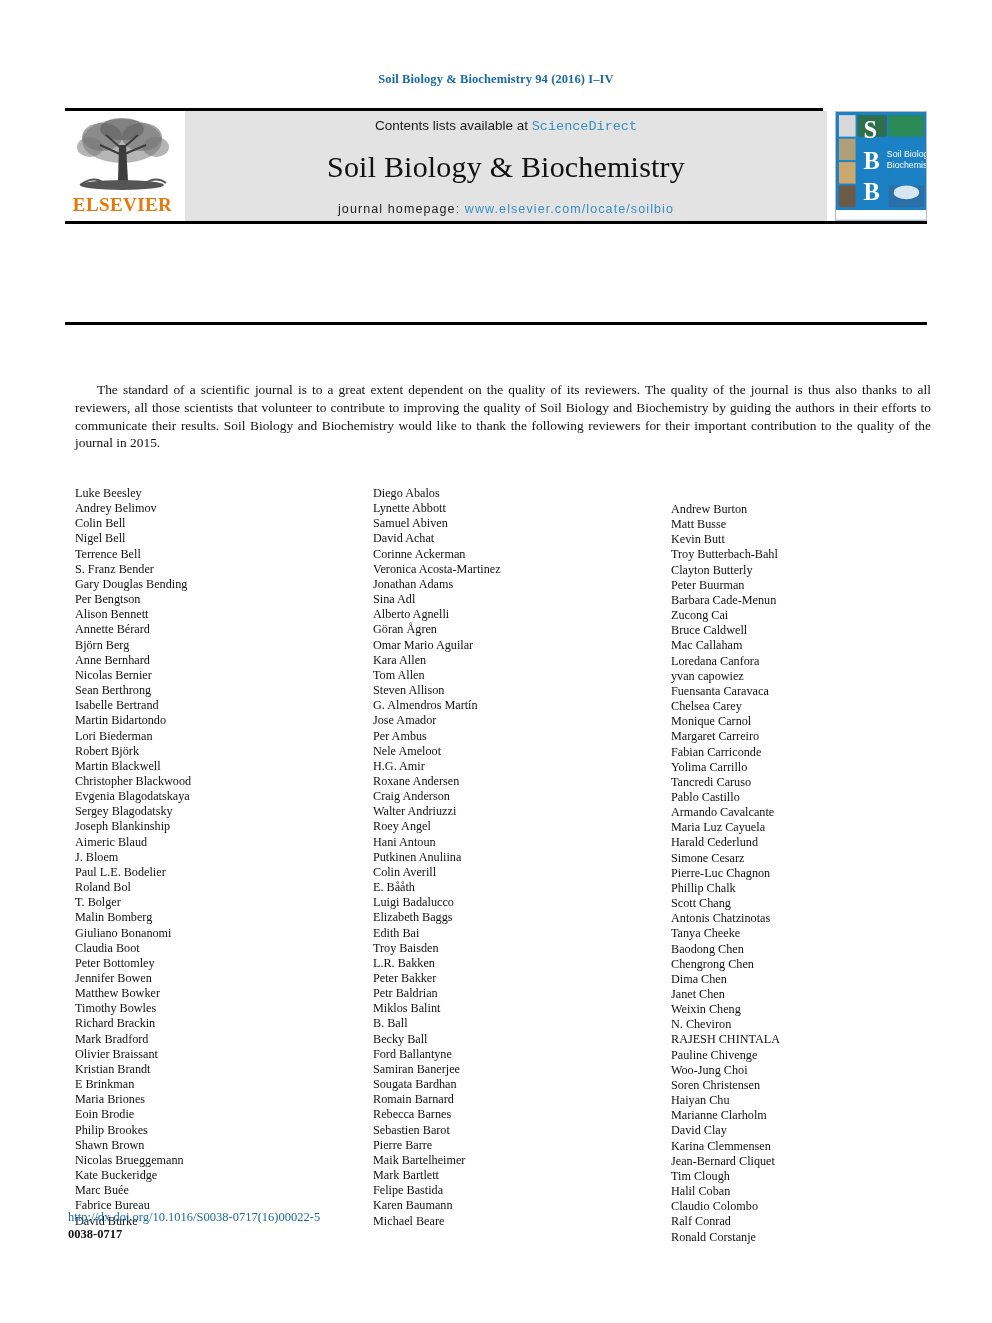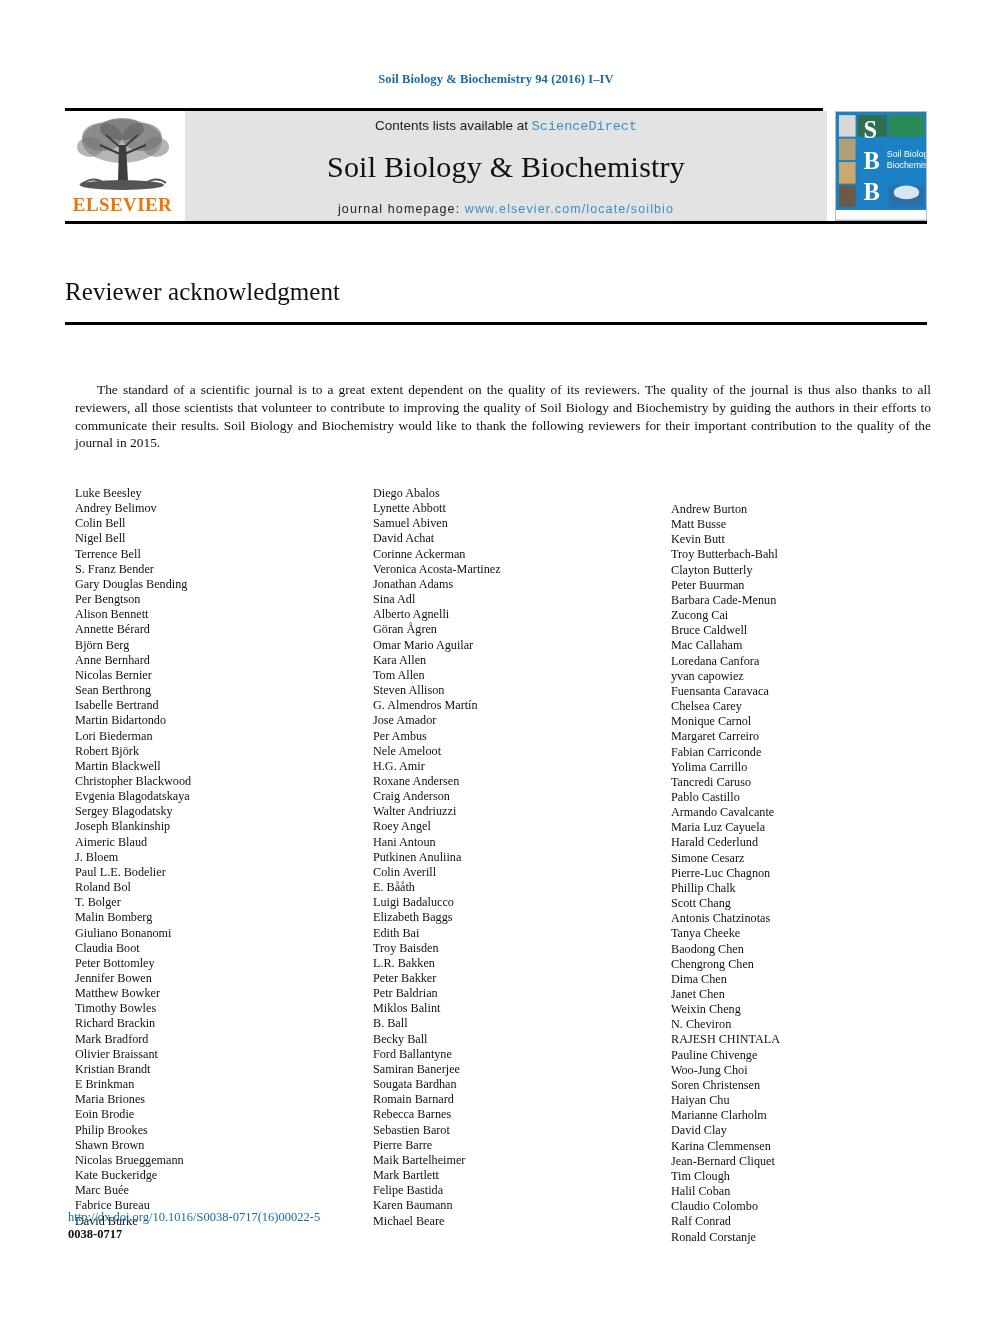--- a/index.html
+++ b/index.html
@@ -261,21 +261,20 @@
           <text x="52" y="46" font-family="Liberation Sans, sans-serif" font-size="9" fill="#ffffff">Soil Biology &amp;</text>
           <text x="52" y="57" font-family="Liberation Sans, sans-serif" font-size="9" fill="#ffffff">Biochemistry</text>
           <rect x="0" y="100" width="92" height="10" fill="#ffffff"></rect>
         </svg>
       </div>
 
     </div>
     <div class="rule-bottom"></div>
   </div>
 
-  <div class="article-title">Reviewer acknowledgment</div>
   <div class="title-rule"></div>
 
   <p class="intro">The standard of a scientific journal is to a great extent dependent on the quality of its reviewers. The quality of the journal is thus also thanks to all reviewers, all those scientists that volunteer to contribute to improving the quality of Soil Biology and Biochemistry by guiding the authors in their efforts to communicate their results. Soil Biology and Biochemistry would like to thank the following reviewers for their important contribution to the quality of the journal in 2015.</p>
 
   <div class="columns">
     <div class="col col-2">
         <div class="name">Luke Beesley</div>
         <div class="name">Andrey Belimov</div>
         <div class="name">Colin Bell</div>
         <div class="name">Nigel Bell</div>

